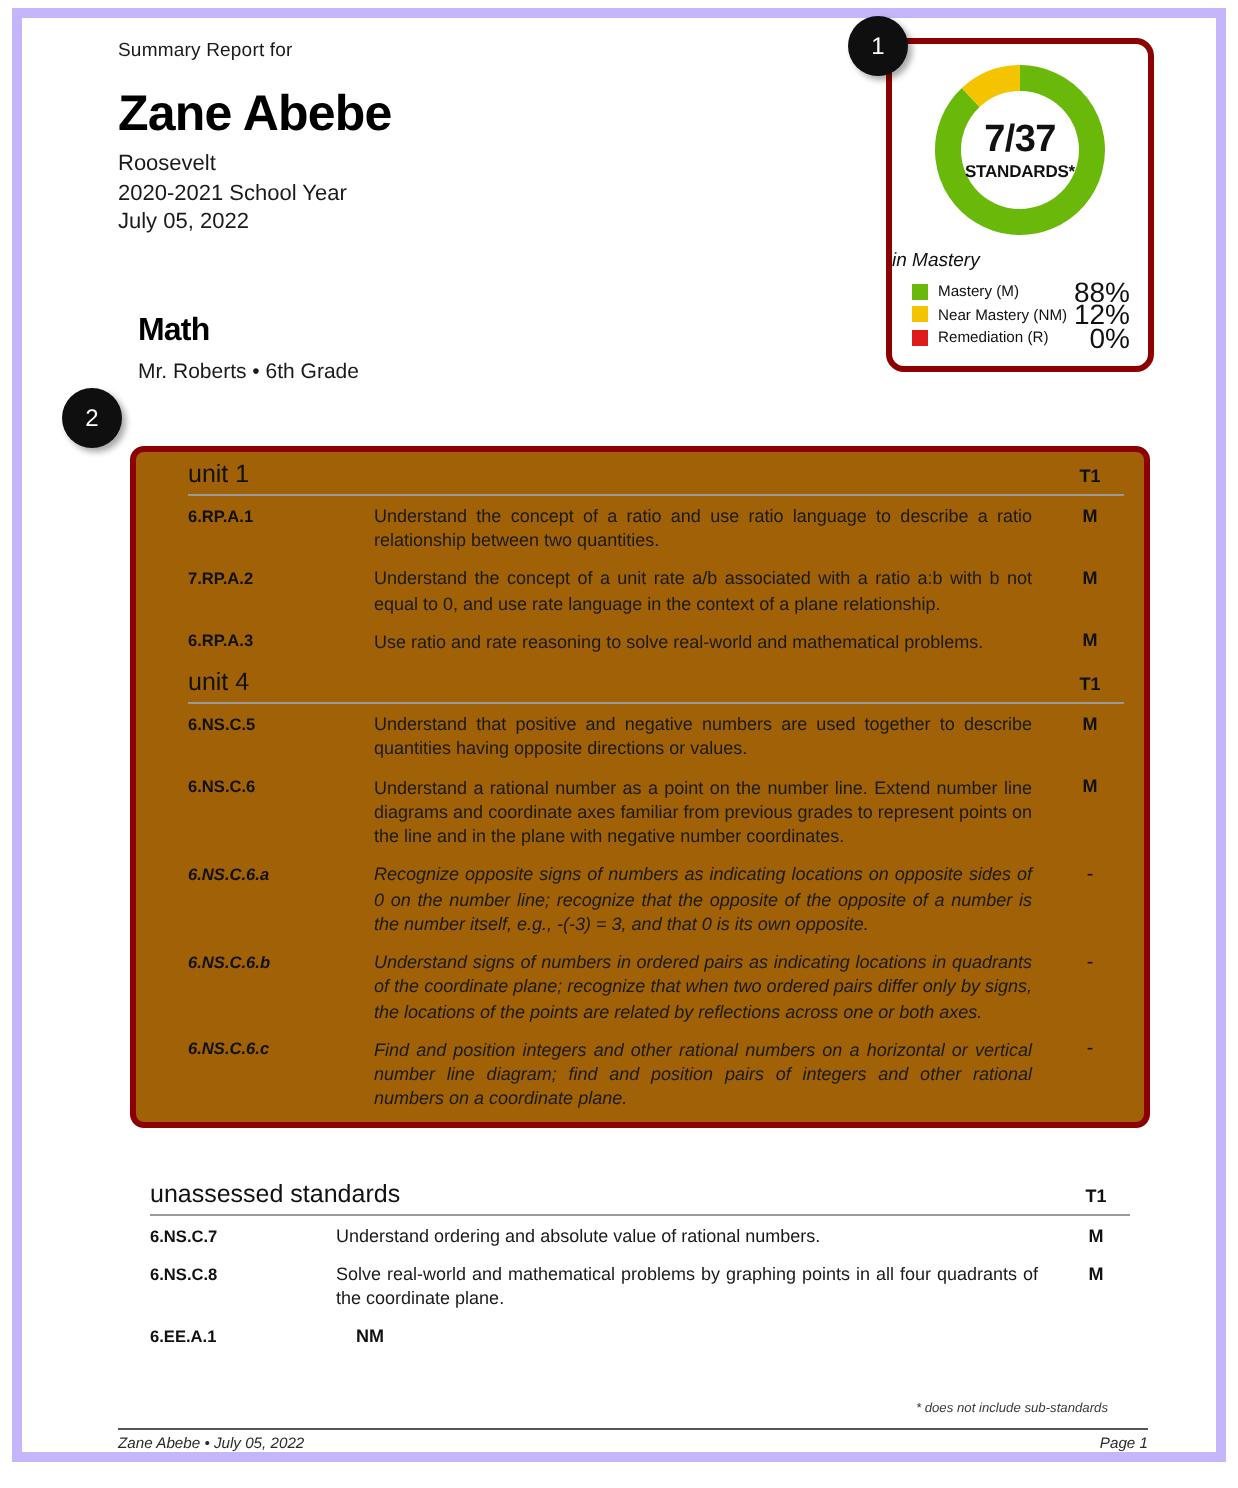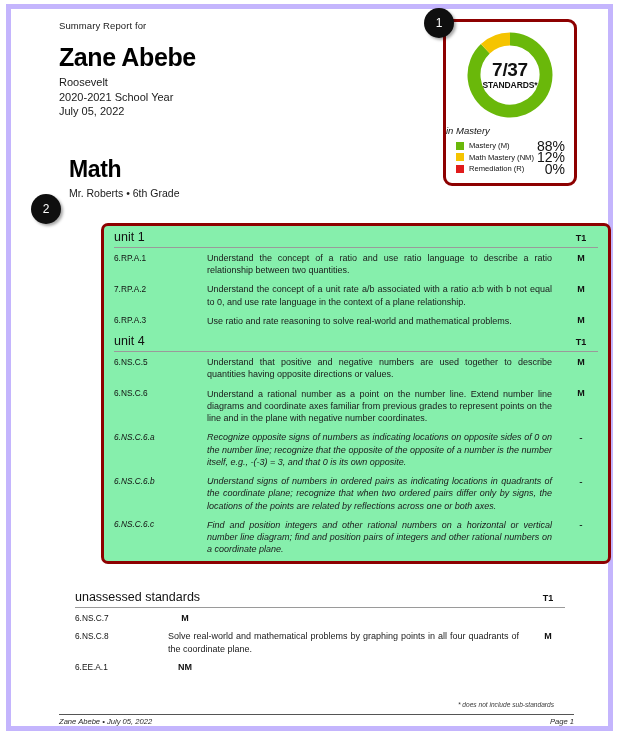--- a/index.html
+++ b/index.html
@@ -98,42 +98,41 @@
     width: 8px; height: 8px;
     margin-right: 5px;
     flex: 0 0 auto;
   }
   .legend-label { flex: 1 1 auto; white-space: nowrap; }
   .legend-pct { font-weight: normal; font-size: 14px; }
 
   
   .subject-block { position: absolute; left: 58px; top: 149px; }
   .subject-title {
-    font-size: 23px;
+    font-size: 16px;
     font-weight: bold;
     color: #000;
     letter-spacing: -.4px;
     line-height: 1;
   }
   .subject-meta {
     font-size: 10.5px;
     color: #1a1a1a;
     margin-top: 6px;
   }
 
   
   .standards-box {
     position: absolute;
     left: 54px; top: 214px;
     width: 510px;
     border: 3px solid #8d0000;
     border-radius: 7px;
-    background: #86efac;
-    padding: 0 8px 3px 8px;
-    margin-left: 36px;
+    background: #a16207;
+    padding: 0 8px 3px 24px;
   }
   .group-title-row {
     display: flex;
     align-items: baseline;
     padding: 4px 2px 2px 2px;
   }
   .group-title {
     flex: 1 1 auto;
     font-size: 12.5px;
     color: #111;
@@ -152,21 +151,21 @@
   }
   .std-row {
     display: flex;
     align-items: flex-start;
     padding: 4px 2px 3px 2px;
   }
   .std-code {
     flex: 0 0 auto;
     width: 93px;
     font-size: 8.3px;
-    font-weight: normal;
+    font-weight: bold;
     color: #111;
     line-height: 1.32;
     padding-top: .5px;
   }
   .std-desc {
     flex: 1 1 auto;
     font-size: 9px;
     color: #1a1a1a;
     line-height: 1.36;
     padding-right: 12px;
@@ -263,21 +262,21 @@
     </div>
     <div class="in-mastery">in Mastery</div>
     <div class="legend" id="legend">
         <div class="legend-row">
           <span class="legend-swatch" style="background: rgb(106, 184, 10);"></span>
           <span class="legend-label">Mastery (M)</span>
           <span class="legend-pct">88%</span>
         </div>
         <div class="legend-row">
           <span class="legend-swatch" style="background: rgb(245, 196, 0);"></span>
-          <span class="legend-label">Math Mastery (NM)</span>
+          <span class="legend-label">Near Mastery (NM)</span>
           <span class="legend-pct">12%</span>
         </div>
         <div class="legend-row">
           <span class="legend-swatch" style="background: rgb(224, 27, 27);"></span>
           <span class="legend-label">Remediation (R)</span>
           <span class="legend-pct">0%</span>
         </div>
       </div>
   </div>
 
@@ -340,20 +339,21 @@
     </div>
 
   <div class="unassessed" id="unassessed">
       <div class="group-title-row">
         <span class="group-title">unassessed standards</span>
         <span class="group-term">T1</span>
       </div>
       <div class="group-rule"></div>
       <div class="std-row">
         <span class="std-code">6.NS.C.7</span>
+        <span class="std-desc">Understand ordering and absolute value of rational numbers.</span>
         <span class="std-mark">M</span>
       </div>
       <div class="std-row">
         <span class="std-code">6.NS.C.8</span>
         <span class="std-desc">Solve real-world and mathematical problems by graphing points in all four quadrants of the coordinate plane.</span>
         <span class="std-mark">M</span>
       </div>
       <div class="std-row">
         <span class="std-code">6.EE.A.1</span>
         <span class="std-mark">NM</span>

